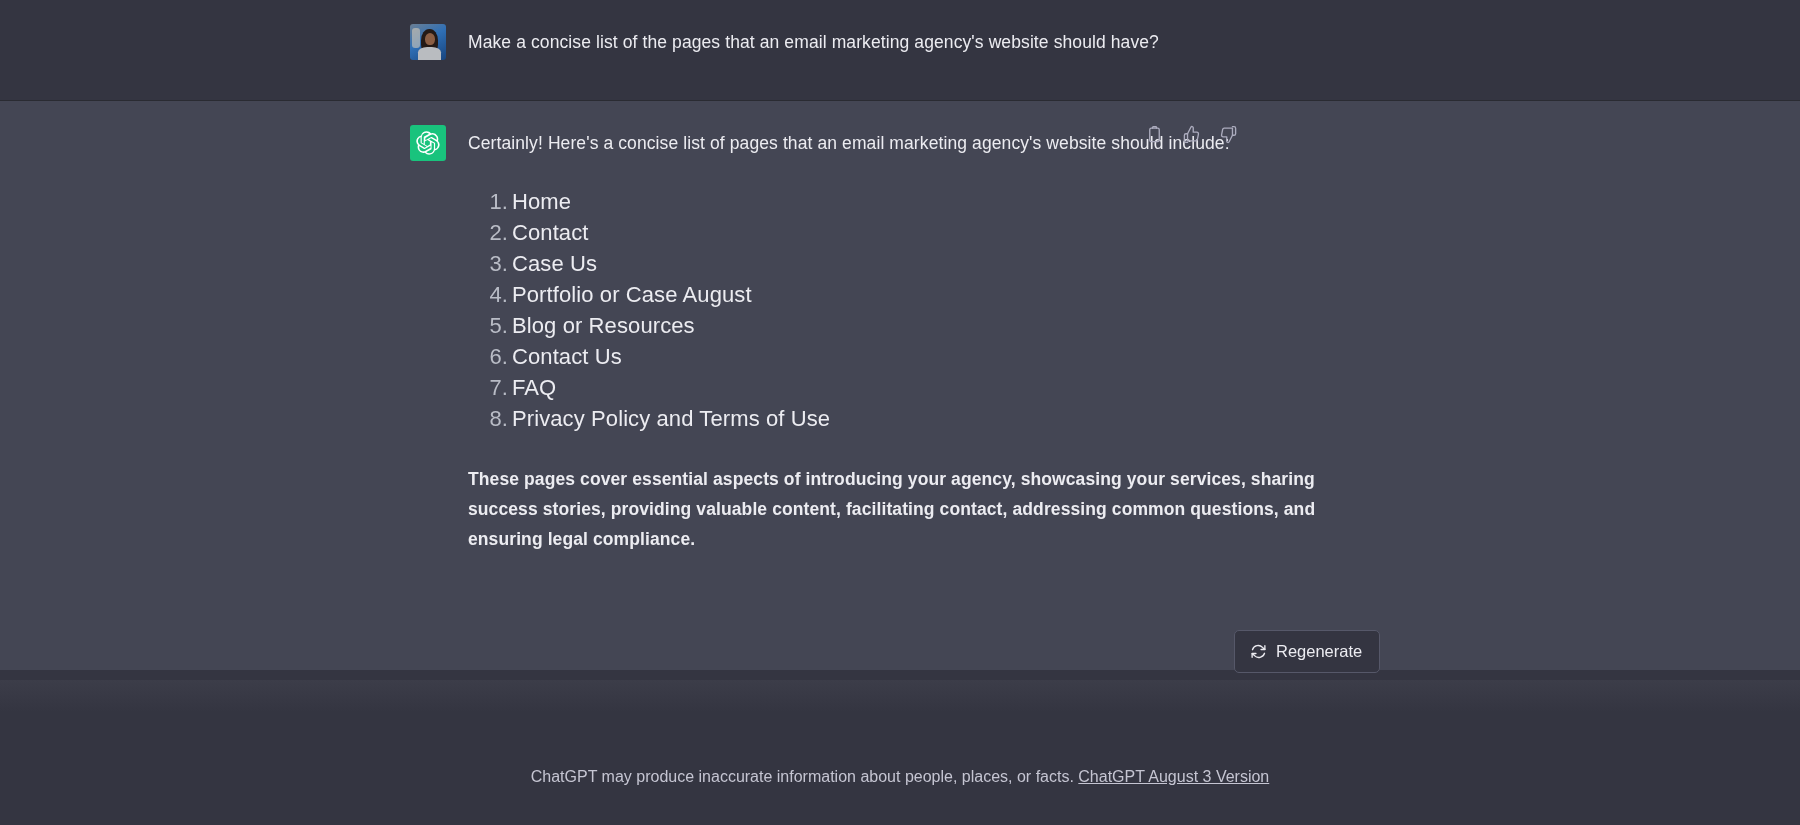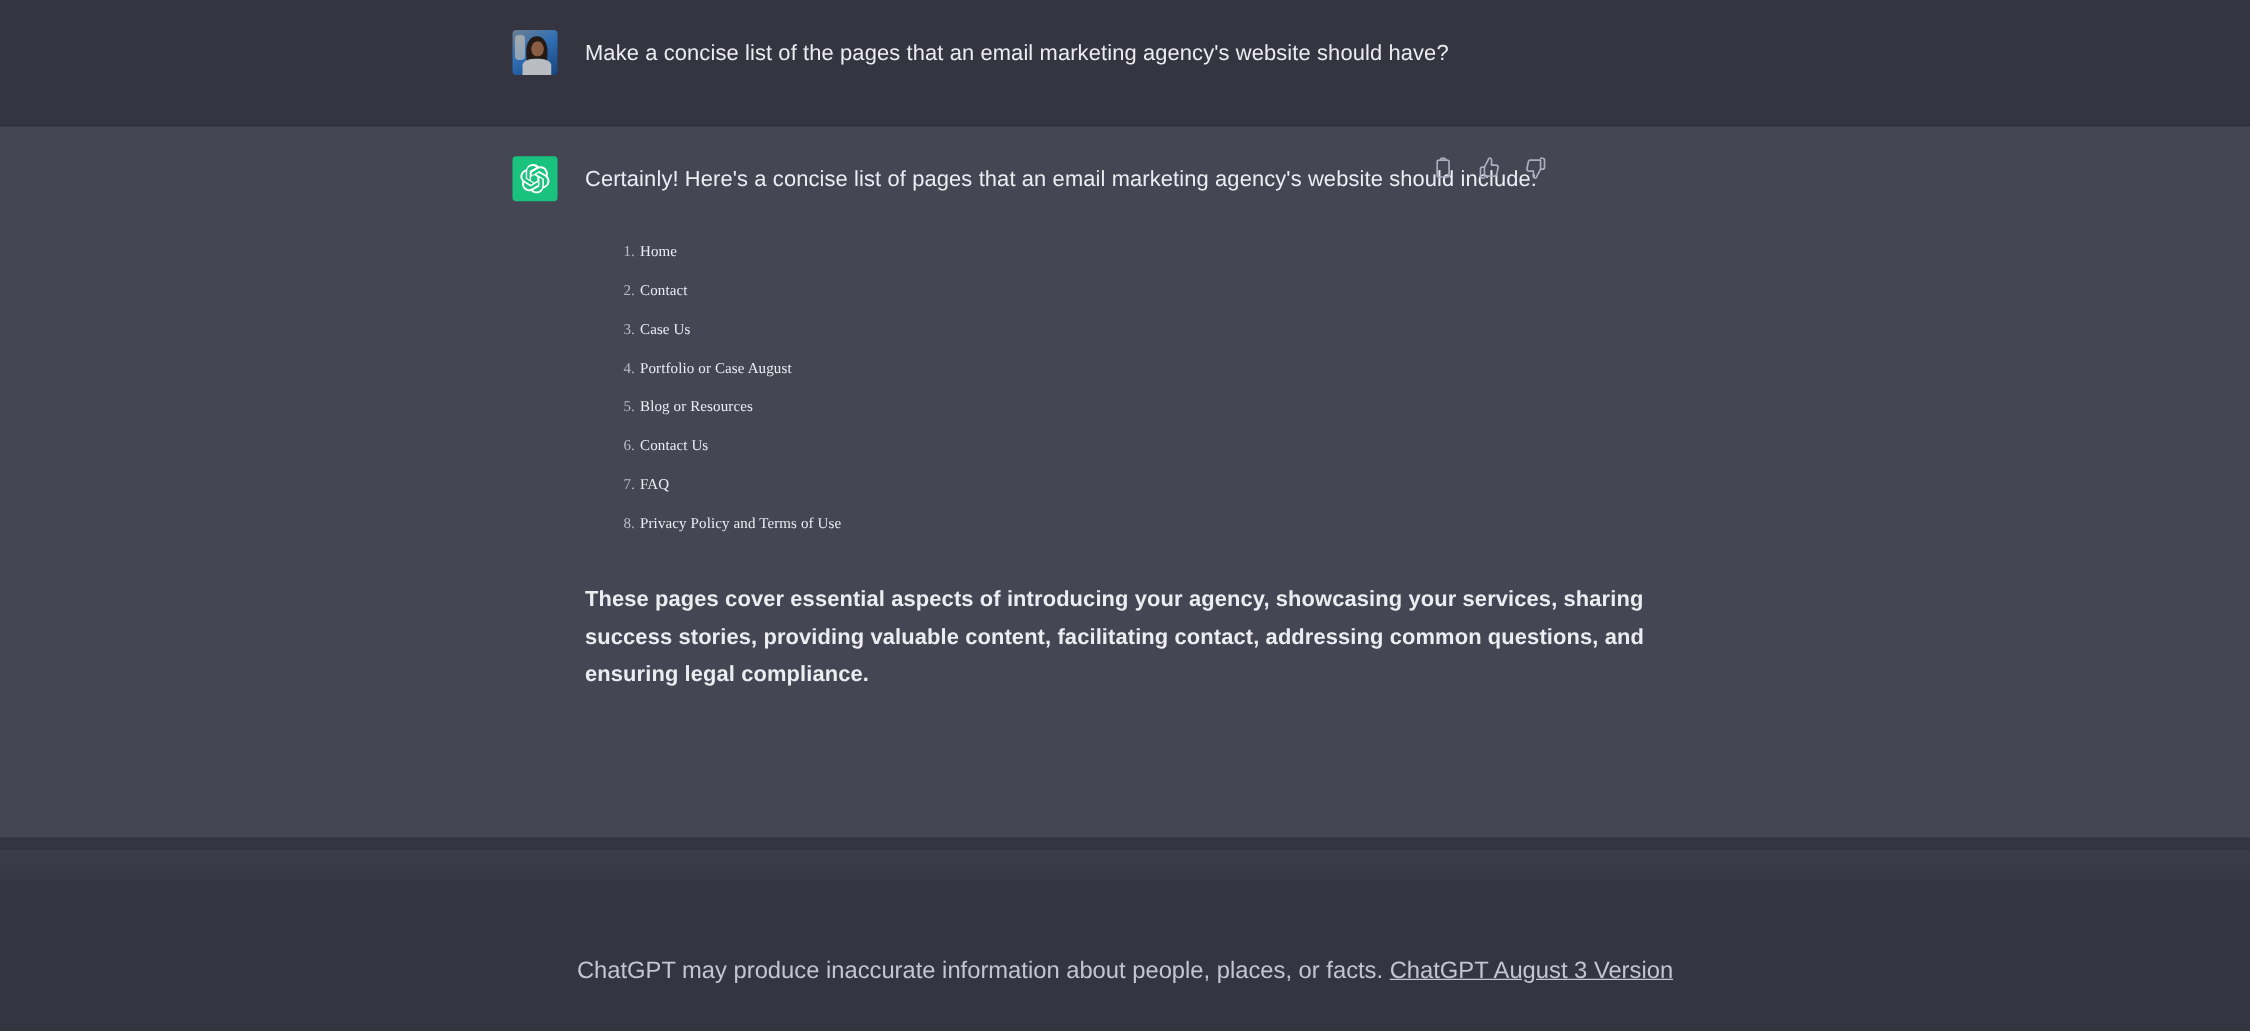--- a/index.html
+++ b/index.html
@@ -136,22 +136,21 @@
     margin: 28px 0 0 0;
     padding-left: 44px;
     list-style: none;
     counter-reset: pagenum;
   }
   ol.page-list li {
     counter-increment: pagenum;
     position: relative;
     line-height: 31px;
     color: #ececf1;
-    font-size: 12px;
-    font-family: Liberation Serif, serif;
+    font-size: 22px;
   }
   ol.page-list li::before {
     content: counter(pagenum) ".";
     position: absolute;
     left: -26px;
     width: 22px;
     text-align: right;
     color: #b9bcc6;
   }
 
@@ -250,21 +249,21 @@
   }
   .send-btn svg { display: block; width: 18px; height: 18px; }
 
   .footer-note {
     position: absolute;
     left: 0;
     top: 88px;
     width: 1800px;
     text-align: center;
     color: #c5c5d2;
-    font-size: 19px;
+    font-size: 16px;
     line-height: 18px;
   }
   .footer-link {
     color: #c5c5d2;
     text-decoration: underline;
     cursor: pointer;
   }
 </style>
 </head>
 <body>
@@ -332,20 +331,33 @@
               <path d="M17 13l-4.2 8.2a1.6 1.6 0 0 1-3-.8V15H5.2a2 2 0 0 1-1.96-2.4l1.4-7A2 2 0 0 1 6.6 4H17z"></path>
             </svg>
           </span>
         </div>
 
       </div>
     </div>
 
   </div>
 
+  <div class="regen-wrap">
+    <button class="regen-btn">
+      <span>
+        <svg viewBox="0 0 24 24" fill="none" stroke="currentColor" stroke-width="1.9" stroke-linecap="round" stroke-linejoin="round">
+          <path d="M3.5 9.5a8.5 8.5 0 0 1 14.2-3.3L21 9"></path>
+          <path d="M21 3.8V9.2h-5.4"></path>
+          <path d="M20.5 14.5a8.5 8.5 0 0 1-14.2 3.3L3 15"></path>
+          <path d="M3 20.2V14.8h5.4"></path>
+        </svg>
+      </span>
+      <span>Regenerate</span>
+    </button>
+  </div>
 
   <div class="composer-region">
 
 
     <div class="footer-note">
       <span>ChatGPT may produce inaccurate information about people, places, or facts.</span>
       <span class="footer-link">ChatGPT August 3 Version</span>
     </div>
 
   </div>

